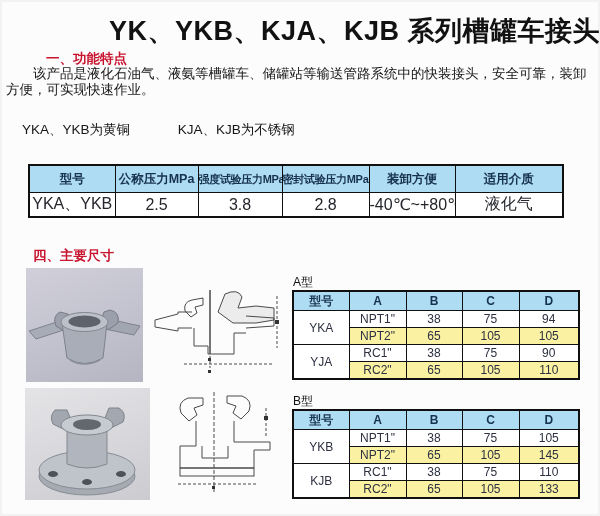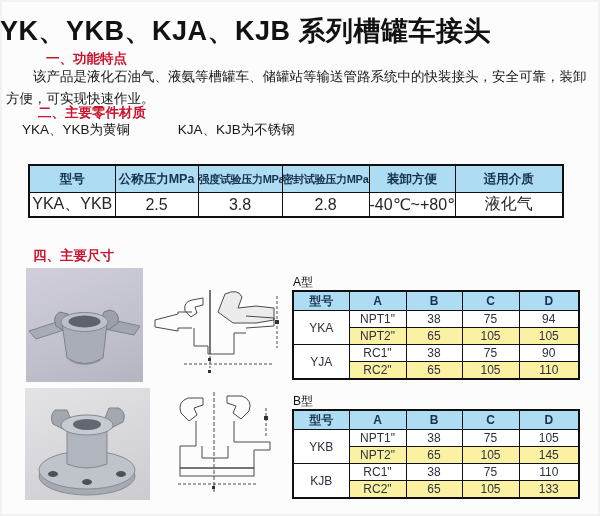--- a/index.html
+++ b/index.html
@@ -4,31 +4,31 @@
 <style>
   html,body{margin:0;padding:0;background:#ffffff;}
   #page{
     position:relative;width:600px;height:516px;overflow:hidden;
     background:#fcfcfd;
     font-family:"Liberation Sans","DejaVu Sans",sans-serif;
     color:#141414;
     box-shadow:inset 0 0 0 2px #f2f2f3;
   }
   .title{
-    position:absolute;top:13px;left:0;width:600px;text-align:left;
+    position:absolute;top:13px;left:0;width:600px;text-align:right;
     font-size:27px;font-weight:bold;color:#121212;letter-spacing:0.5px;white-space:nowrap;
   }
   .h-red{position:absolute;font-size:13.5px;font-weight:bold;color:#c8142e;white-space:nowrap;}
   #h1{left:46px;top:50px}
   #h2{left:38px;top:104px}
   #h3{left:38px;top:138px}
   #h4{left:33px;top:247px}
   .para{
     position:absolute;left:6px;top:66px;width:592px;
-    font-size:13.5px;line-height:22px;text-indent:2em;color:#161616;
+    font-size:13.5px;line-height:16px;text-indent:2em;color:#161616;
   }
   .materials{position:absolute;left:22px;top:121px;font-size:13.5px;color:#161616;white-space:nowrap;}
   .materials .m1{margin-right:44px;}
 
   table{border-collapse:collapse;table-layout:fixed;}
   .perf{
     position:absolute;left:28px;top:164px;width:534px;
     border:2px solid #101010;background:#ffffff;
   }
   .perf th,.perf td{
@@ -67,21 +67,20 @@
 </head>
 <body>
 
 <div id="page">
 
   <div class="title">YK、YKB、KJA、KJB 系列槽罐车接头</div>
 
   <div class="h-red" id="h1">一、功能特点</div>
   <div class="para">该产品是液化石油气、液氨等槽罐车、储罐站等输送管路系统中的快装接头，安全可靠，装卸方便，可实现快速作业。</div>
 
-  <div class="h-red" id="h2">二、主要零件材质</div>
   <div class="materials">
     <span class="m1">YKA、YKB为黄铜</span>
     <span class="m2">KJA、KJB为不锈钢</span>
   </div>
 
 
   <table class="perf">
     <colgroup>
       <col style="width:86px">
         <col style="width:83px">

